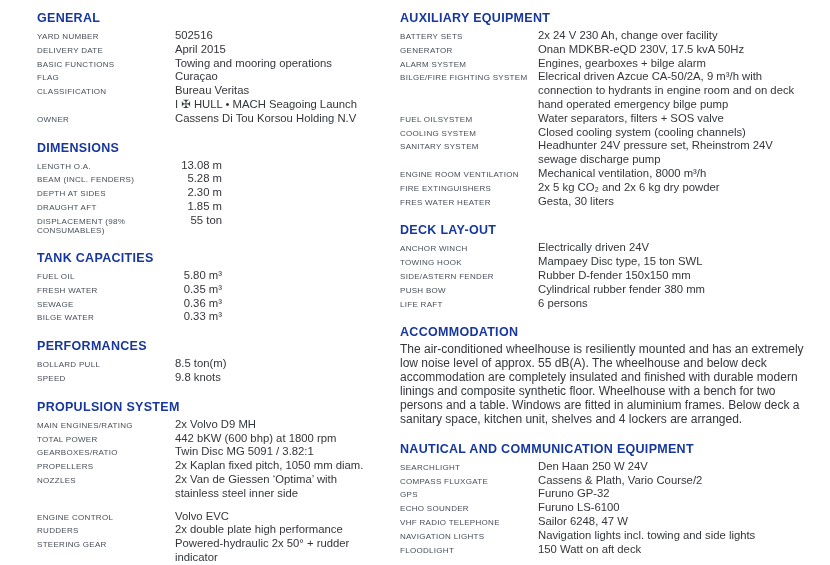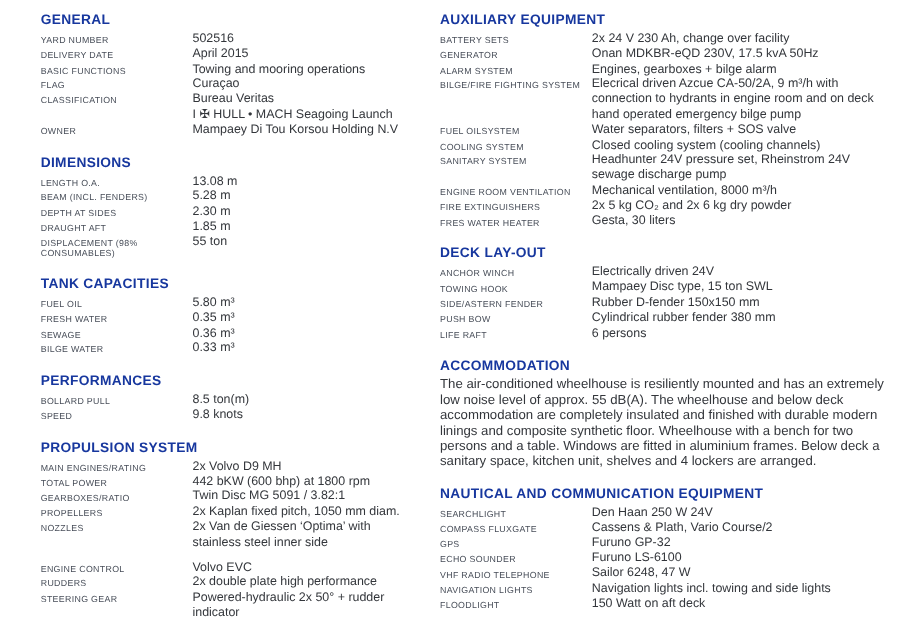--- a/index.html
+++ b/index.html
@@ -49,20 +49,21 @@
   .value{
     flex:1;
     font-size:11.3px;
     color:var(--value);
     line-height:13.8px;
     white-space:pre-line;
   }
   .section.numeric .value{
     flex:none;
     width:47px;
+    text-align:right;
     white-space:pre-line;
   }
   .paragraph{
     font-size:12px;
     color:var(--value);
     line-height:13.9px;
     margin:0;
   }
 </style>
 </head>
@@ -88,21 +89,21 @@
           <div class="label">FLAG</div>
           <div class="value">Curaçao</div>
         </div>
         <div class="row">
           <div class="label">CLASSIFICATION</div>
           <div class="value">Bureau Veritas
 I ✠ HULL • MACH Seagoing Launch</div>
         </div>
         <div class="row">
           <div class="label">OWNER</div>
-          <div class="value">Mampaey Di Tou Korsou Holding N.V</div>
+          <div class="value">Cassens Di Tou Korsou Holding N.V</div>
         </div>
       </div>
       <div class="section numeric">
         <h2 class="section-title">DIMENSIONS</h2>
         <div class="row">
           <div class="label">LENGTH O.A.</div>
           <div class="value">13.08 m</div>
         </div>
         <div class="row">
           <div class="label">BEAM (INCL. FENDERS)</div>

